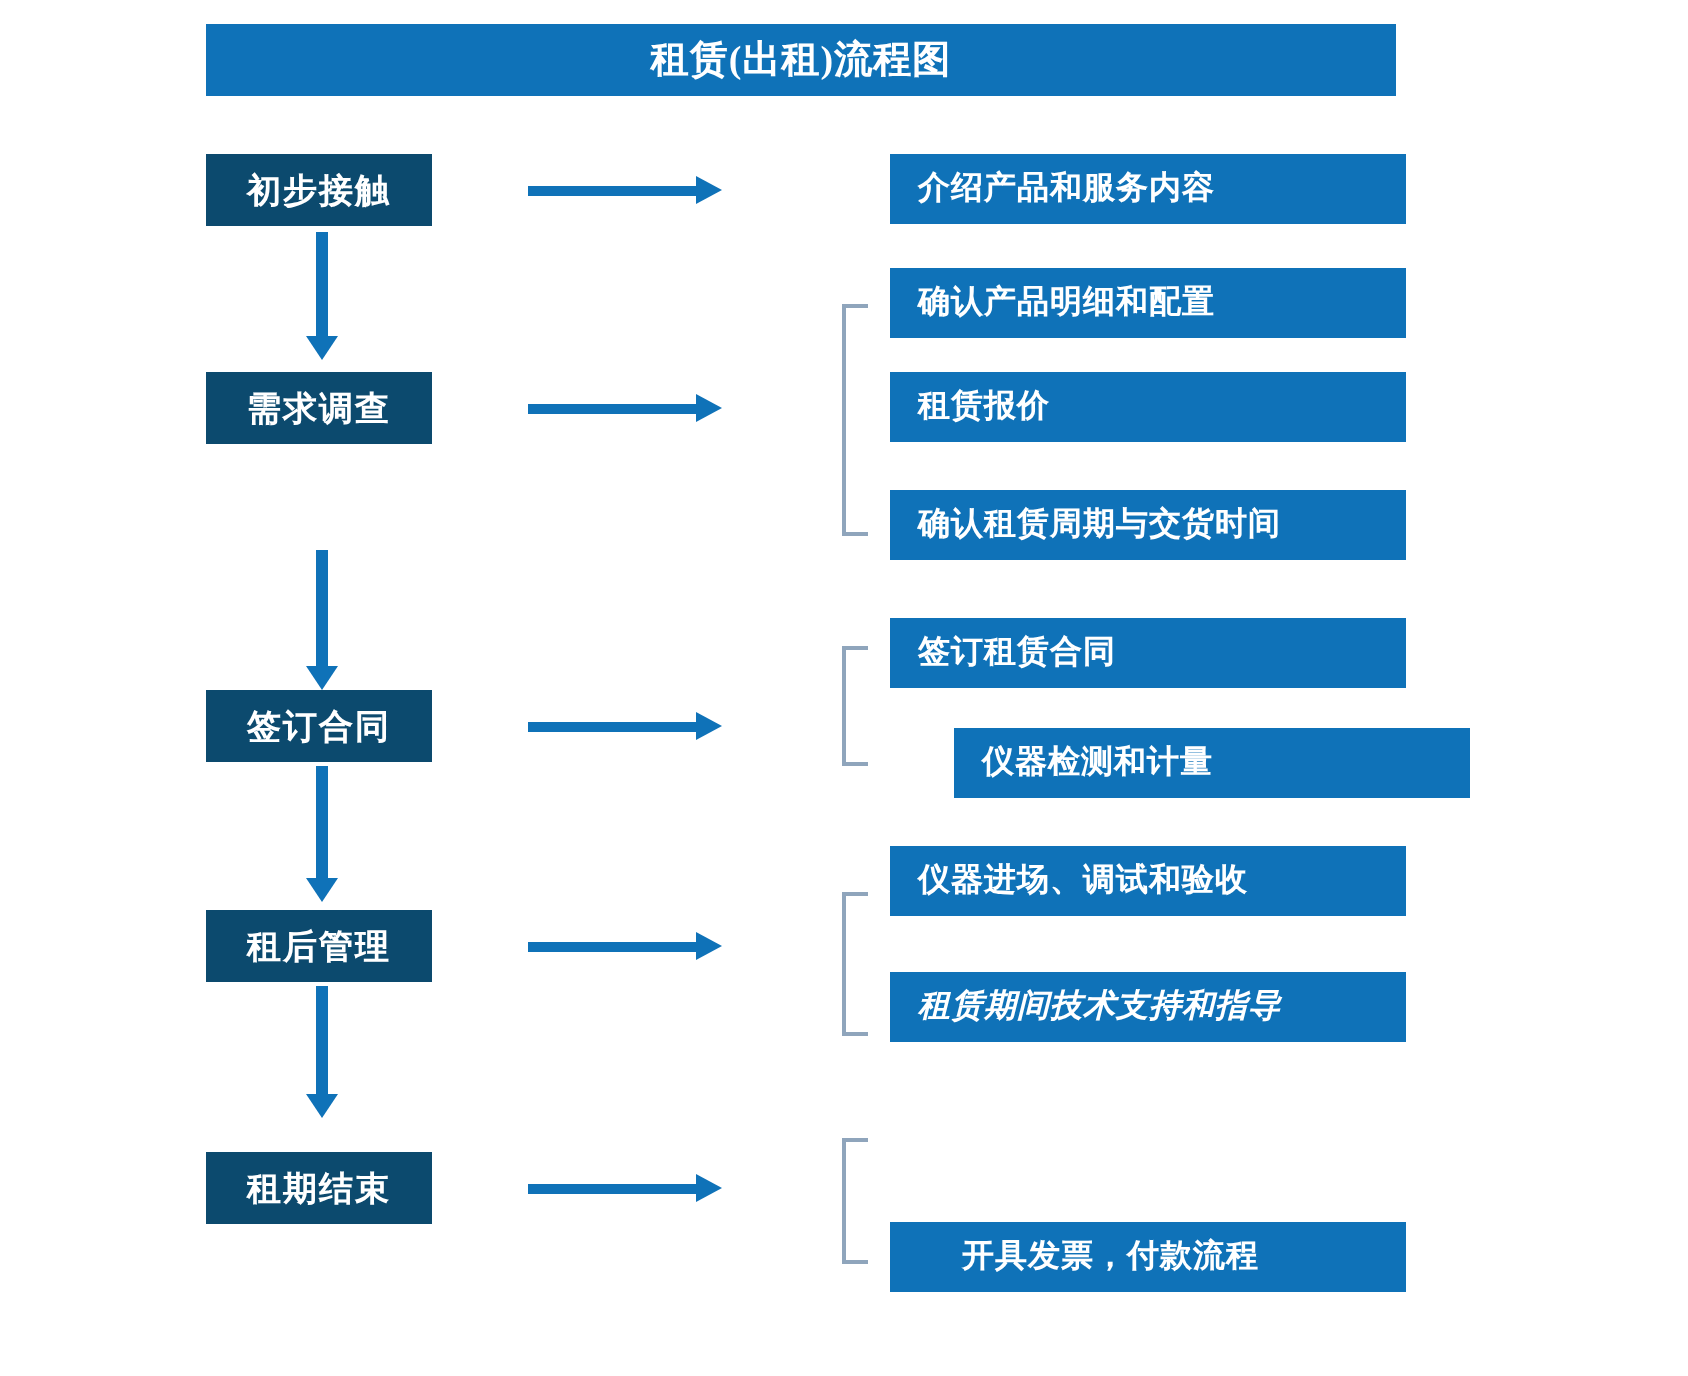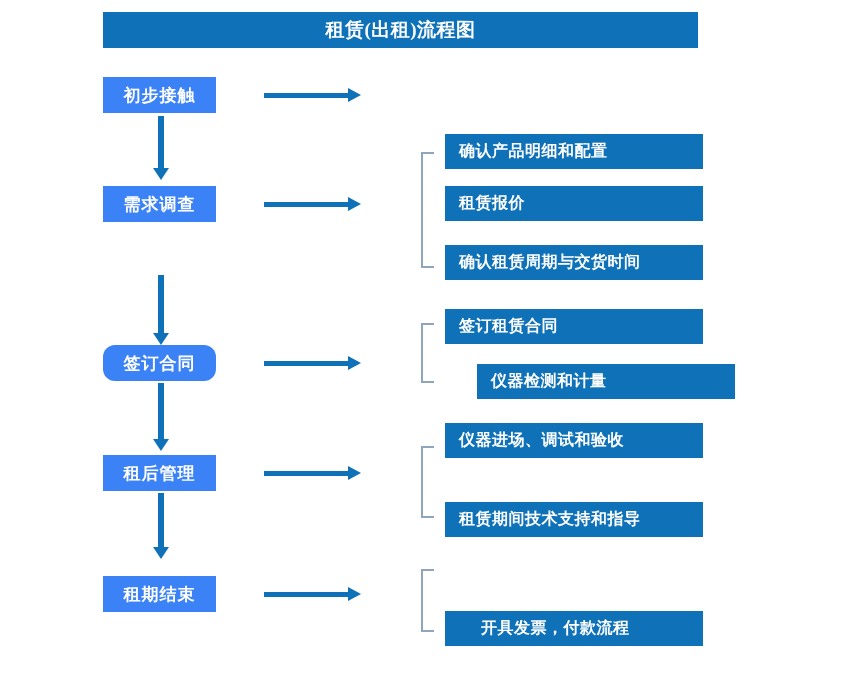--- a/index.html
+++ b/index.html
@@ -38,21 +38,21 @@
     font-weight: bold;
     letter-spacing: 0.5px;
   }
 
   
   .stage-box {
     position: absolute;
     left: 103px;
     width: 113px;
     height: 36px;
-    background: #3b82f6;
+    background: #0c4a6e;
     color: #ffffff;
     display: flex;
     align-items: center;
     justify-content: center;
     font-size: 17px;
     font-weight: bold;
     letter-spacing: 1px;
   }
 
   
@@ -138,20 +138,21 @@
 
   <div class="title-bar">租赁(出租)流程图</div>
 
   <div class="stage-box" style="top:77px;">初步接触</div>
 
   <div class="h-arrow" style="top:88px;">
     <div class="shaft"></div>
     <div class="head"></div>
   </div>
 
+  <div class="detail-box" style="top:77px;">介绍产品和服务内容</div>
 
   <div class="v-arrow" style="top:116px; height:66px;">
     <div class="shaft" style="height:52px; background:#0F72B8;"></div>
     <div class="head" style="top:52px;"></div>
   </div>
 
   <div class="stage-box" style="top:186px;">需求调查</div>
 
   <div class="h-arrow" style="top:197px;">
     <div class="shaft"></div>
@@ -162,21 +163,21 @@
 
   <div class="detail-box" style="top:134px;">确认产品明细和配置</div>
   <div class="detail-box" style="top:186px;">租赁报价</div>
   <div class="detail-box" style="top:245px;">确认租赁周期与交货时间</div>
 
   <div class="v-arrow" style="top:275px; height:72px;">
     <div class="shaft" style="height:58px; background:#0F72B8;"></div>
     <div class="head" style="top:58px;"></div>
   </div>
 
-  <div class="stage-box" style="top:345px;border-radius:12px;">签订合同</div>
+  <div class="stage-box" style="top:345px;">签订合同</div>
 
   <div class="h-arrow" style="top:356px;">
     <div class="shaft"></div>
     <div class="head"></div>
   </div>
 
   <div class="bracket" style="top:323px; height:60px;"></div>
 
   <div class="detail-box" style="top:309px;">签订租赁合同</div>
   <div class="detail-box" style="top:364px;margin-left:32px;">仪器检测和计量</div>
@@ -189,21 +190,21 @@
   <div class="stage-box" style="top:455px;">租后管理</div>
 
   <div class="h-arrow" style="top:466px;">
     <div class="shaft"></div>
     <div class="head"></div>
   </div>
 
   <div class="bracket" style="top:446px; height:72px;"></div>
 
   <div class="detail-box" style="top:423px;">仪器进场、调试和验收</div>
-  <div class="detail-box" style="top:502px;">租赁期间技术支持和指导</div>
+  <div class="detail-box" style="top:486px;font-style:italic;">租赁期间技术支持和指导</div>
 
   <div class="v-arrow" style="top:493px; height:68px;">
     <div class="shaft" style="height:54px; background:#0F72B8;"></div>
     <div class="head" style="top:54px;"></div>
   </div>
 
   <div class="stage-box" style="top:576px;text-align:center;">租期结束</div>
 
   <div class="h-arrow" style="top:587px;">
     <div class="shaft"></div>

